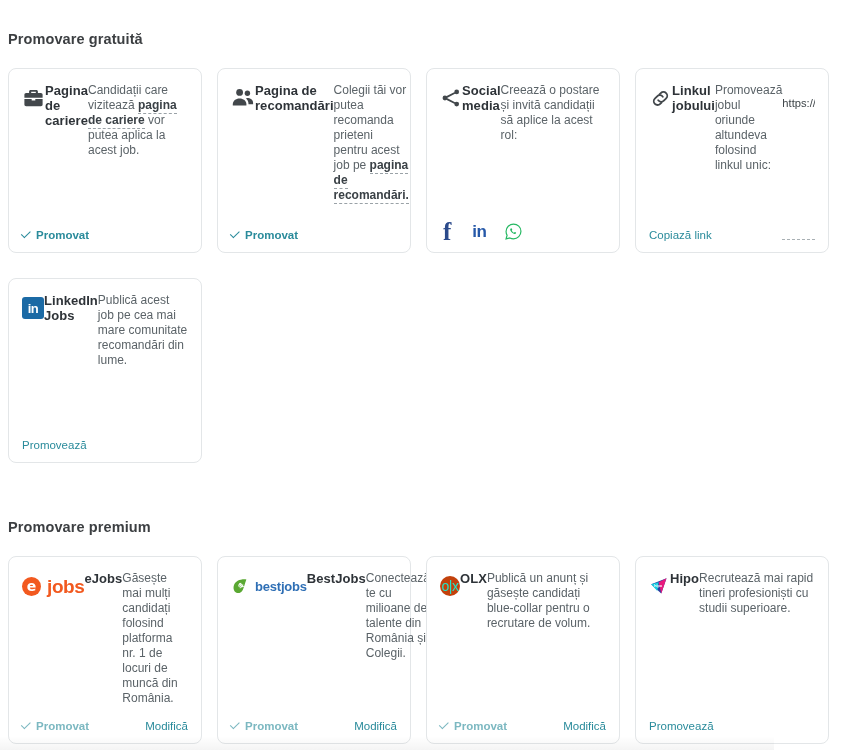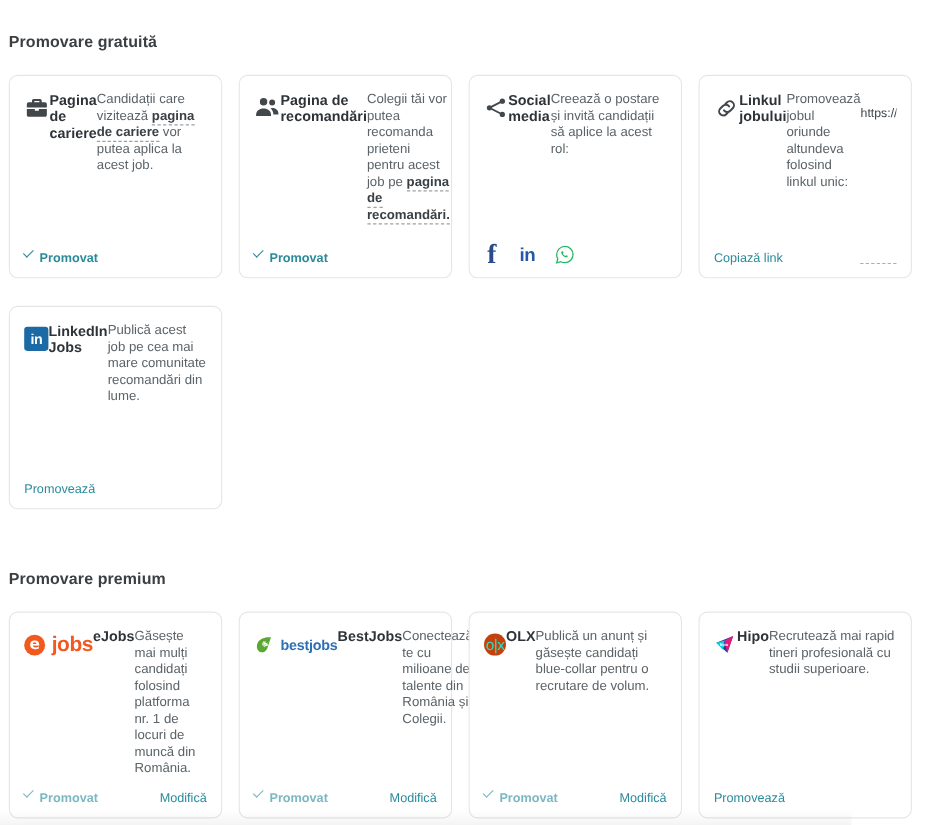--- a/index.html
+++ b/index.html
@@ -91,20 +91,21 @@
     display: flex;
     align-items: center;
     justify-content: space-between;
   }
 
   .promoted {
     font-size: 11.5px;
     color: #2a8b9b;
     font-weight: bold;
     display: flex;
+    align-items: center;
     gap: 5px;
   }
   .promoted.muted { color: #7cb8c1; }
 
   .check {
     display: inline-block;
     width: 9px;
     height: 5px;
     border-left: 1.6px solid currentColor;
     border-bottom: 1.6px solid currentColor;
@@ -370,21 +371,21 @@
     <div class="card premium">
       <div class="card-icon">
         <svg width="21" height="21" viewBox="0 0 24 24" aria-hidden="true">
           <path d="M2.5 9.5 L20 2.5 L14 20 Z" fill="#2a3b9e"></path>
           <path d="M11 7.2 L20 2.5 L14 20 Z" fill="#e8197d"></path>
           <path d="M2.5 9.5 L11 7.2 L9.5 17 Z" fill="#14cde0"></path>
           <text x="10.5" y="12.4" font-family="Liberation Sans, sans-serif" font-size="4.2" fill="#ffffff" text-anchor="middle" font-weight="bold">hipo</text>
         </svg>
       </div>
       <div class="card-title">Hipo</div>
-      <div class="card-desc">Recrutează mai rapid tineri profesională cu studii superioare.</div>
+      <div class="card-desc">Recrutează mai rapid tineri profesioniști cu studii superioare.</div>
       <div class="card-foot">
         <span class="link-action">Promovează</span>
       </div>
     </div>
   </div>
 
   <div class="bottom-fade"></div>
 </div>
 
 </body></html>

